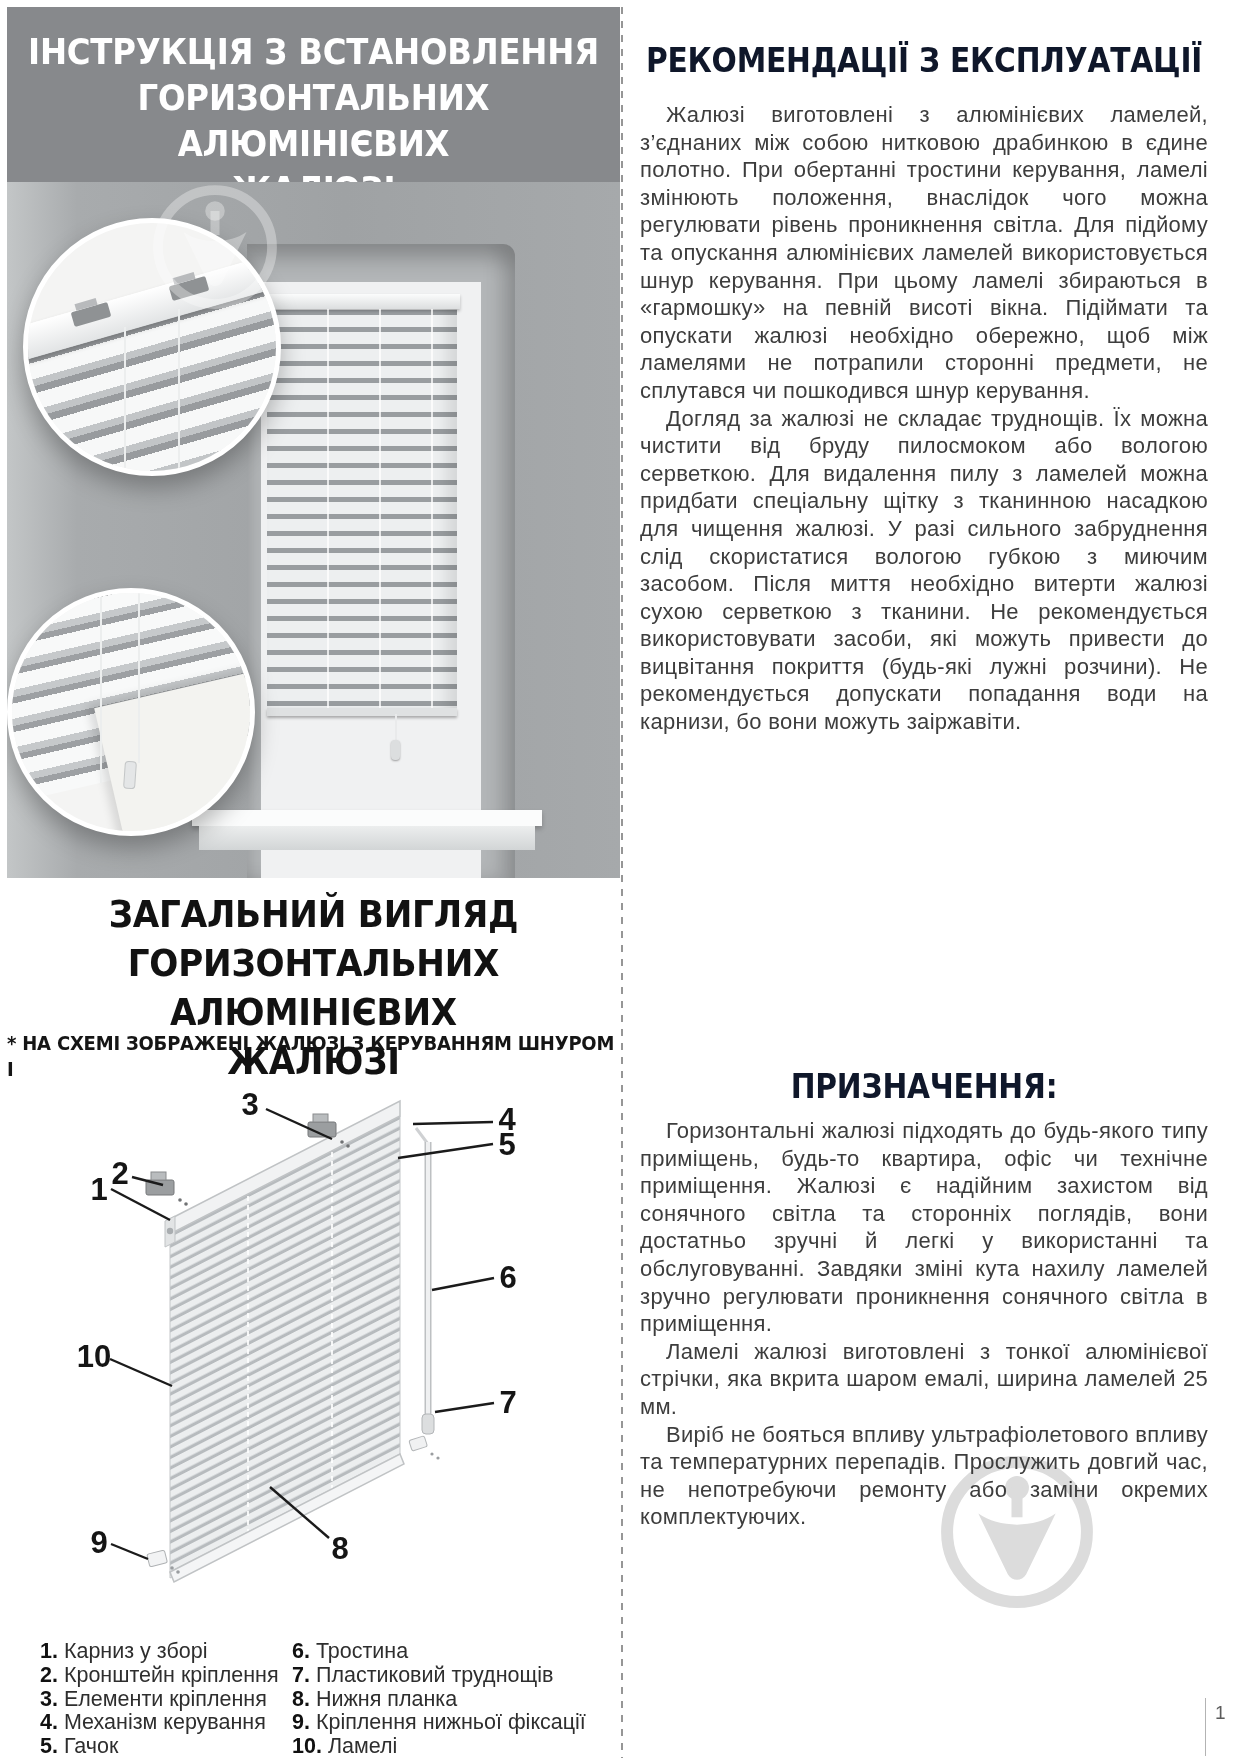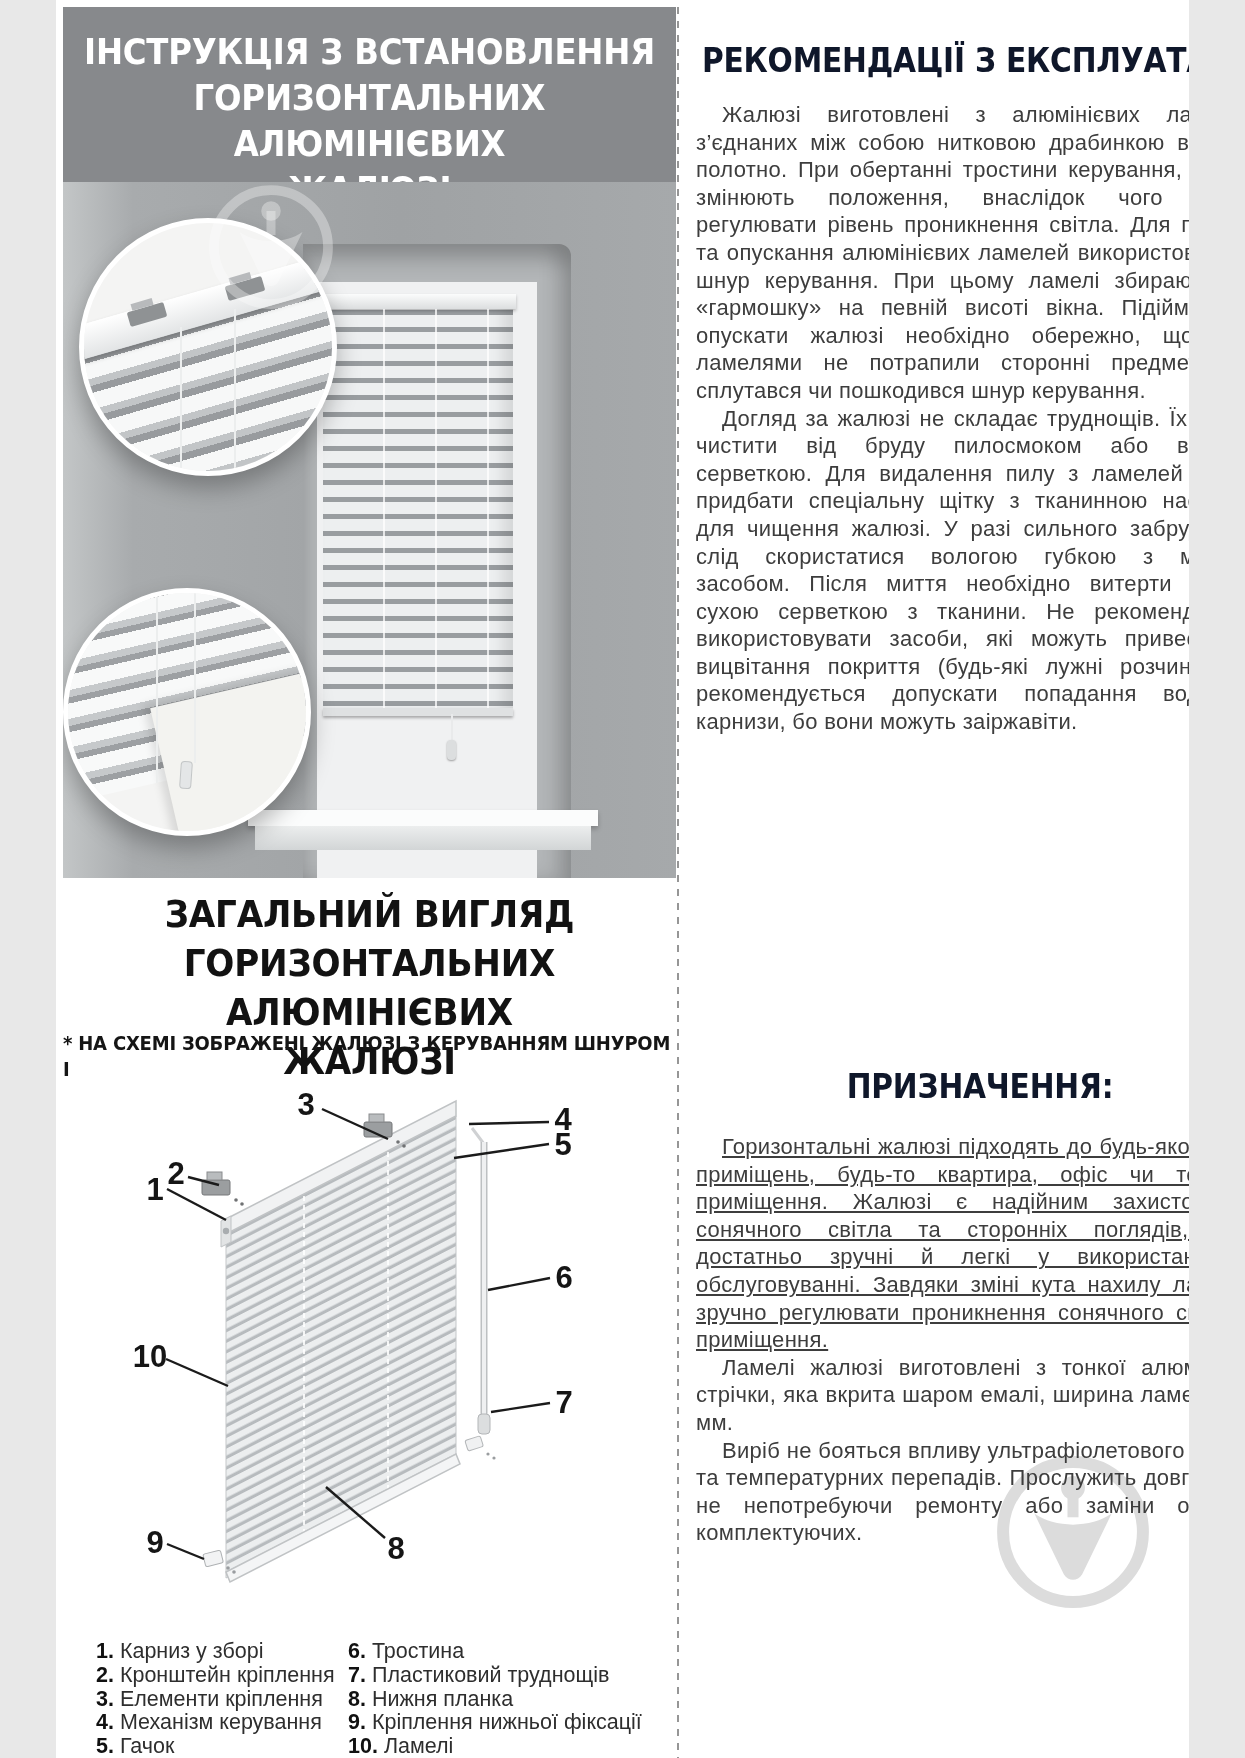--- a/index.html
+++ b/index.html
@@ -1,16 +1,16 @@
 <!DOCTYPE html>
 <html lang="uk"><head>
 <meta charset="utf-8">
 <style>
   html,body{margin:0;padding:0;background:#e8e8e8;}
-  .page{position:relative;width:1133px;height:1758px;background:#fff;margin:0 auto;
+  .page{position:relative;width:1245px;height:1758px;background:#fff;margin:0 auto;
         font-family:"Liberation Sans",sans-serif;overflow:hidden;}
   .cond{font-family:"DejaVu Sans","Liberation Sans",sans-serif;font-stretch:condensed;
         font-weight:700;letter-spacing:-0.2px;}
   
   .divider{position:absolute;left:621px;top:7px;width:2px;height:1751px;
            background:repeating-linear-gradient(180deg,#969696 0 7px,transparent 7px 14px);}
   
   .header-band{position:absolute;left:7px;top:7px;width:613px;height:175px;background:#87898c;}
   .header-band h1{margin:0;padding-top:22px;text-align:center;color:#fff;
                   font-size:36px;line-height:46px;}
@@ -69,21 +69,21 @@
   .legend-num{font-weight:700;color:#111;}
   
   .rcol{position:absolute;width:568px;left:640px;color:#3d3d3d;}
   .rcol h2{margin:0;text-align:center;color:#0f172a;font-size:33px;line-height:41px;}
   .rcol h2 span{display:block;}
   .rcol p{margin:0;font-size:22px;line-height:27.6px;text-align:justify;text-indent:26px;
           letter-spacing:0.3px;}
   .rcol p.first{margin-top:20px;}
   .right-care{top:40px;}
   .right-purpose{top:1066px;}
-  .right-purpose p.first{margin-top:26px;text-decoration:underline;}
+  .right-purpose p.first{margin-top:10px;}
   .pagenum-line{position:absolute;left:1205px;top:1698px;width:1px;height:58px;background:#b3b3b3;}
   .pagenum{position:absolute;left:1215px;top:1702px;font-size:19px;color:#5c5c5c;}
   .dtext{font-size:31px;font-weight:700;fill:#151515;font-family:"Liberation Sans",sans-serif;}
 </style>
 </head>
 <body>
 
 <div class="page">
 
   <div class="divider"></div>

